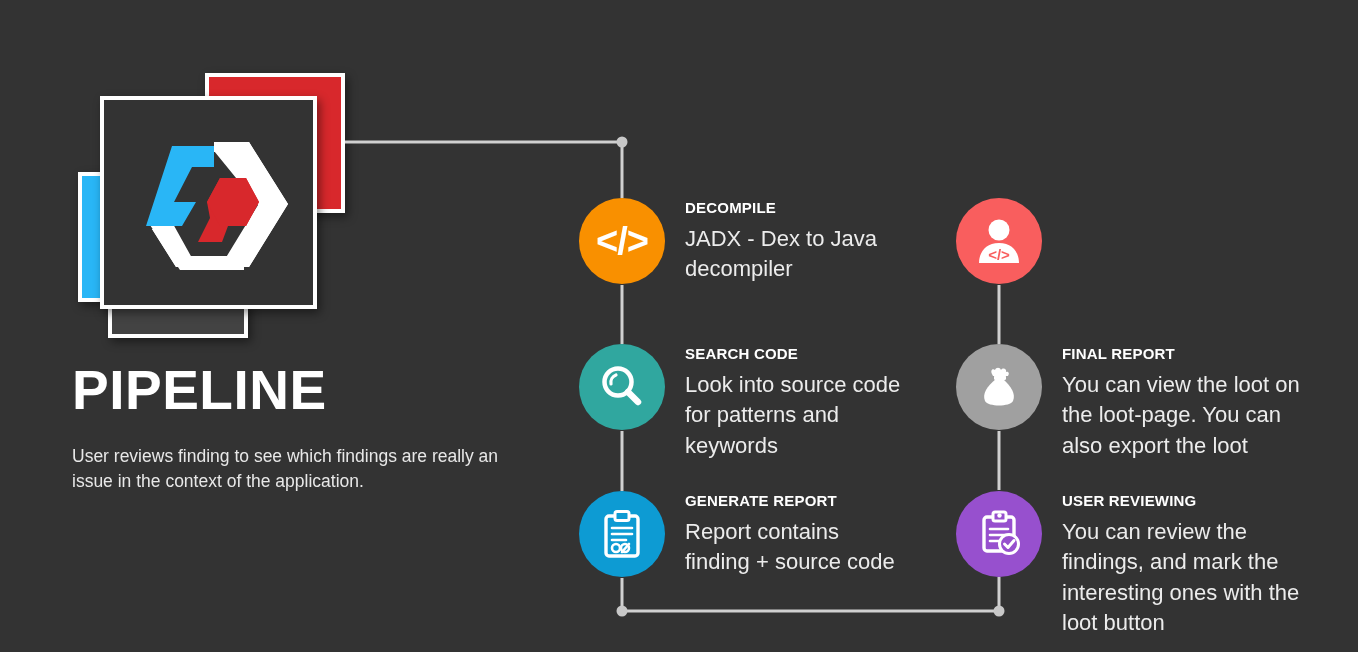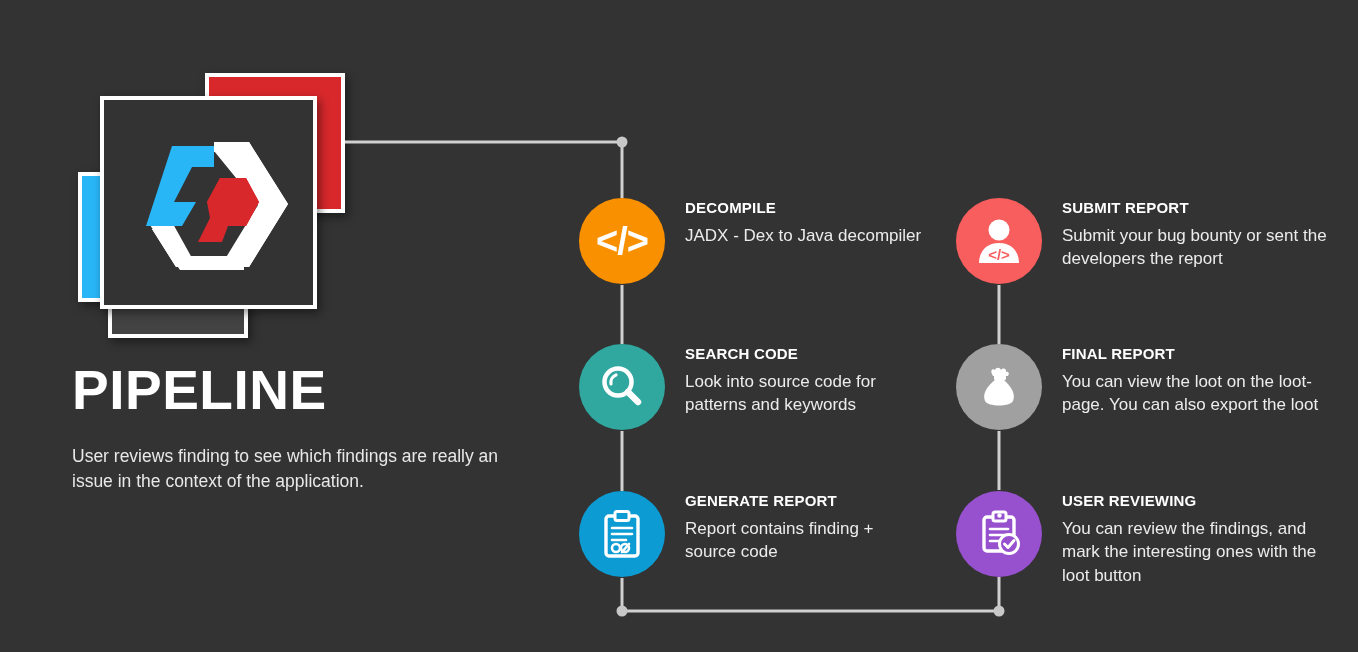--- a/index.html
+++ b/index.html
@@ -51,21 +51,21 @@
     position: absolute; left: 0; top: 0;
     width: 86px; height: 86px; border-radius: 50%;
     display: flex; align-items: center; justify-content: center;
   }
   .step-text { position: absolute; left: 106px; top: 2px; width: 270px; }
   .step-title {
     font-size: 15px; font-weight: bold; color: #ffffff;
     letter-spacing: 0.2px; line-height: 1.12; margin: 0; white-space: nowrap;
   }
   .step-desc {
-    margin: 7px 0 0 0; font-size: 17px; color: #ececec; line-height: 1.38;
+    margin: 7px 0 0 0; font-size: 22px; color: #ececec; line-height: 1.38;
   }
   .badge-glyph { font-weight: bold; color: #ffffff; line-height: 1; }
   .code-glyph { font-size: 38px; letter-spacing: -1px; }
 </style>
 </head>
 <body>
 
 <div id="canvas">
 
   <svg id="connectors" viewBox="0 0 1358 652" width="1358" height="652">
@@ -158,24 +158,20 @@
   </div>
 
   <div class="step" style="left:956px; top:198px; width:400px; height:90px;">
     <div class="step-badge" style="background:#F95E5E;">
       <svg width="52" height="52" viewBox="0 0 52 52">
         <circle cx="26" cy="15" r="10.5" fill="#FFFFFF"></circle>
         <path d="M26 28 C12 28 6 38 6 48 L46 48 C46 38 40 28 26 28 Z" fill="#FFFFFF"></path>
         <text x="26" y="45" font-family="'Liberation Sans', sans-serif" font-size="15" font-weight="bold" fill="#F95E5E" text-anchor="middle">&lt;/&gt;</text>
       </svg>
     </div>
-    <div class="step-text" style="width:265px;">
-      <h2 class="step-title">SUBMIT REPORT</h2>
-      <p class="step-desc">Submit your bug bounty or sent the developers the report</p>
-    </div>
   </div>
 
   <div class="step" style="left:956px; top:344px; width:400px; height:90px;">
     <div class="step-badge" style="background:#A0A0A0;">
       <svg width="48" height="48" viewBox="0 0 48 48">
         <path d="M17 11 C15 7 18 5 20 7 C21 4 25 4 26 7 C28 4 32 6 31 9 C33 8 35 10 33 13 L18 13 Z" fill="#FFFFFF"></path>
         <rect x="19" y="12" width="12" height="5" rx="1.5" fill="#FFFFFF"></rect>
         <path d="M21 16 C12 23 7 31 10 38 C13 44 35 44 38 38 C41 31 36 23 28 16 Z" fill="#FFFFFF"></path>
       </svg>
     </div>

